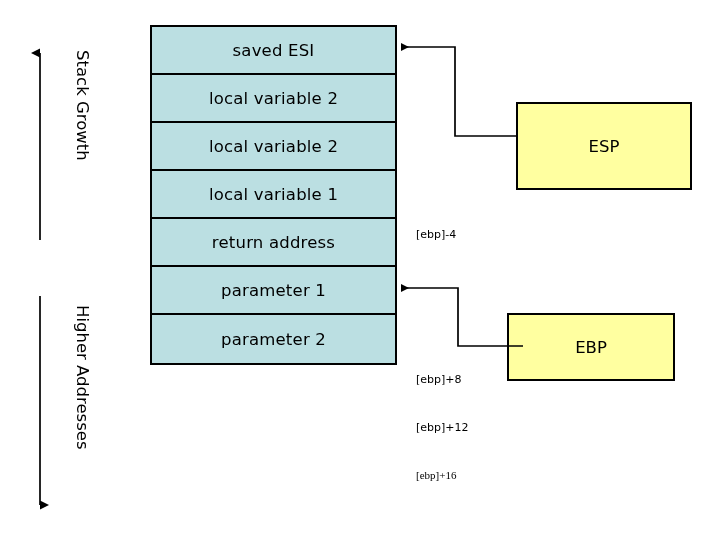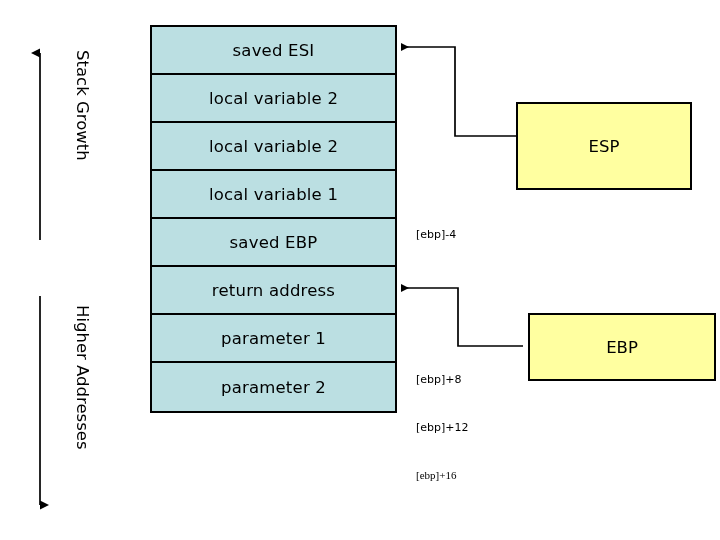--- a/index.html
+++ b/index.html
@@ -62,23 +62,23 @@
     font-size: 16.5px;
     color: #000000;
   }
   #reg-esp {
     left: 516px;
     top: 102px;
     width: 176px;
     height: 88px;
   }
   #reg-ebp {
-    left: 528px;
+    left: 507px;
     top: 313px;
-    width: 188px;
+    width: 168px;
     height: 68px;
   }
 
   
   .offset-label {
     position: absolute;
     font-size: 11px;
     color: #000000;
     white-space: nowrap;
   }
@@ -127,23 +127,20 @@
     <div class="stack-cell">
       <span>local variable 2</span>
     </div>
     <div class="stack-cell">
       <span>local variable 2</span>
     </div>
     <div class="stack-cell">
       <span>local variable 1</span>
     </div>
     <div class="stack-cell">
-      <span>saved EBP</span>
-    </div>
-    <div class="stack-cell">
       <span>return address</span>
     </div>
     <div class="stack-cell">
       <span>parameter 1</span>
     </div>
     <div class="stack-cell">
       <span>parameter 2</span>
     </div>
   </div>
 

